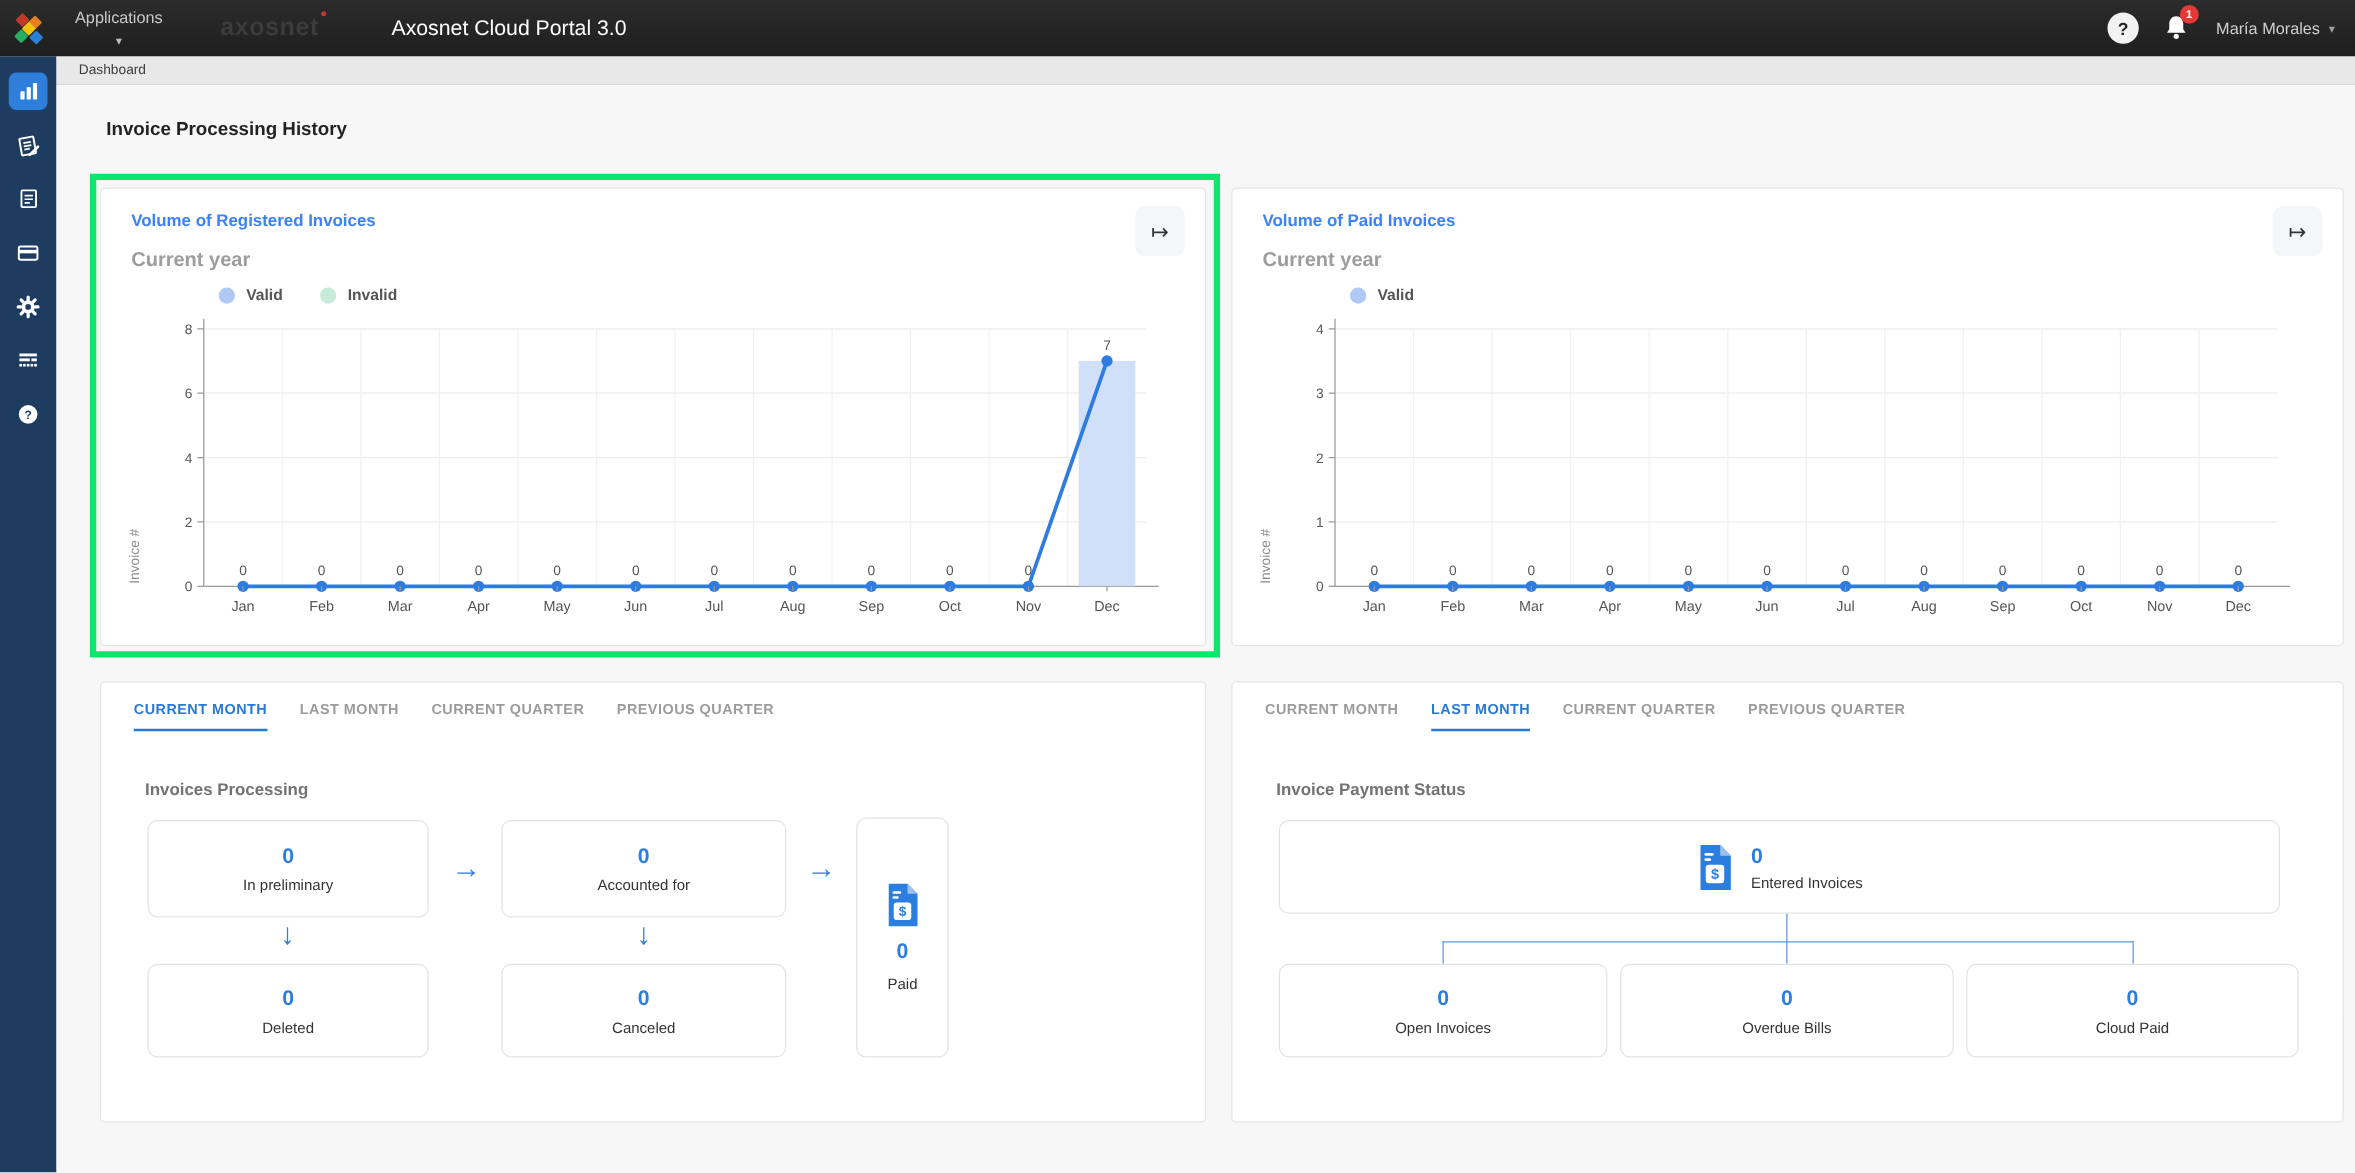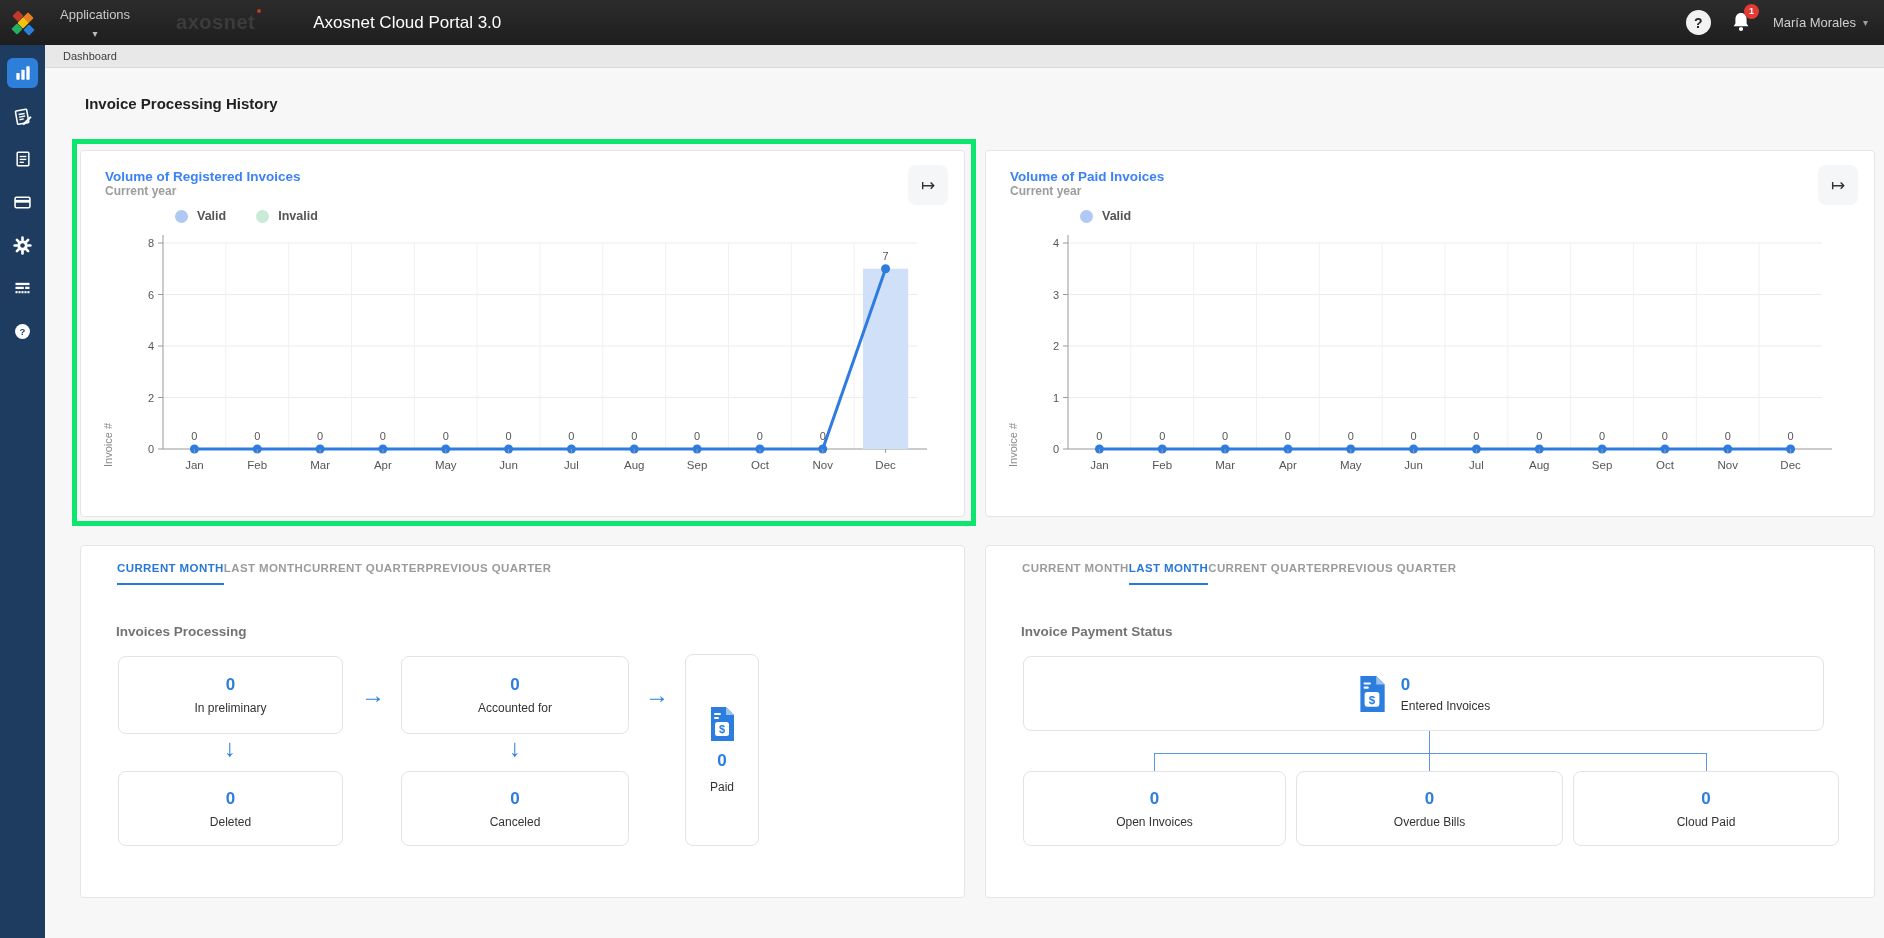--- a/index.html
+++ b/index.html
@@ -43,34 +43,34 @@
     border:5px solid #0ce66e; z-index:5; pointer-events:none; }
 
   .card { position:absolute; background:#fff; border:1px solid #e5e5e5; border-radius:4px; }
   .card.chart-card { padding:18px 24px 8px 24px; }
   #card-registered { left:35px; top:82px; width:885px; height:367px; }
   #card-paid { left:940px; top:82px; width:890px; height:367px; }
   #card-processing { left:35px; top:477px; width:885px; height:353px; }
   #card-payment { left:940px; top:477px; width:890px; height:353px; }
 
   .card-title { font-size:13.5px; font-weight:700; color:#3b82f6; }
-  .card-subtitle { font-size:12px; font-weight:700; color:#9d9d9d; margin-top:0; }
+  .card-subtitle { font-size:16px; font-weight:700; color:#9d9d9d; margin-top:16px; }
   .export-btn { position:absolute; right:16px; top:14px; width:40px; height:40px; background:#f4f6f8;
     border-radius:8px; display:flex; align-items:center; justify-content:center; cursor:pointer;
     font-size:17px; color:#333; }
   .legend { margin:7px 0 0 70px; display:flex; gap:30px; height:22px; align-items:center; }
   .legend-item { display:flex; align-items:center; gap:9px; cursor:pointer; }
   .legend-dot { width:13px; height:13px; border-radius:50%; }
   .legend-label { font-size:12.5px; font-weight:700; color:#555;text-align:right; }
   .ylabel { position:absolute; left:-18px; top:288px; width:90px; text-align:center; font-size:11px; color:#8a8a8a;
     transform:rotate(-90deg); }
   svg.chart { display:block; margin-top:2px; }
 
   
-  .tabs { position:absolute; left:36px; top:16px; display:flex; }
+  .tabs { position:absolute; left:26px; top:16px; display:flex; gap:26px; }
   .tab { font-size:11.5px; font-weight:700; letter-spacing:.4px; color:#9b9b9b; padding-bottom:9px; cursor:pointer; }
   .tab.active { color:#2878d8; border-bottom:2px solid #2878d8; }
   .panel-heading { position:absolute; left:35px; top:78px; font-size:13.5px; font-weight:700; color:#737373; }
 
   
   .flow-box { position:absolute; background:#fff; border:1px solid #e3e3e3; border-radius:8px;
     display:flex; flex-direction:column; align-items:center; justify-content:center; gap:6px; }
   .flow-value { color:#2b7de0; font-weight:700; font-size:17px; }
   .flow-label { font-size:12px; color:#333; }
   .flow-arrow { position:absolute; width:40px; text-align:center; color:#2b7de0; font-size:24px; font-weight:700; line-height:1; }

